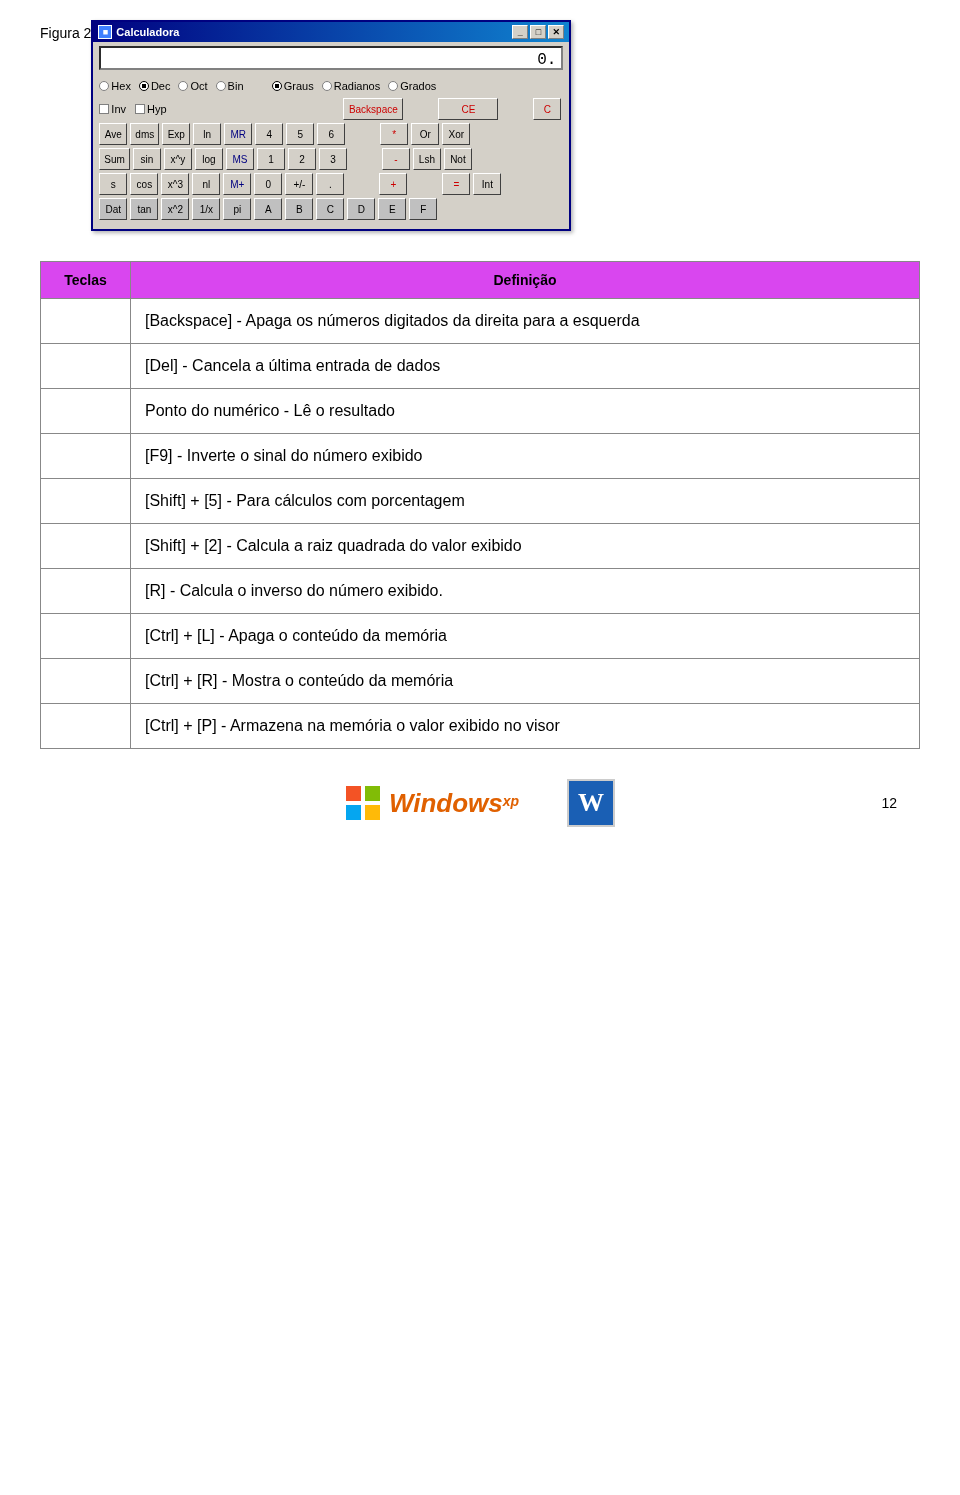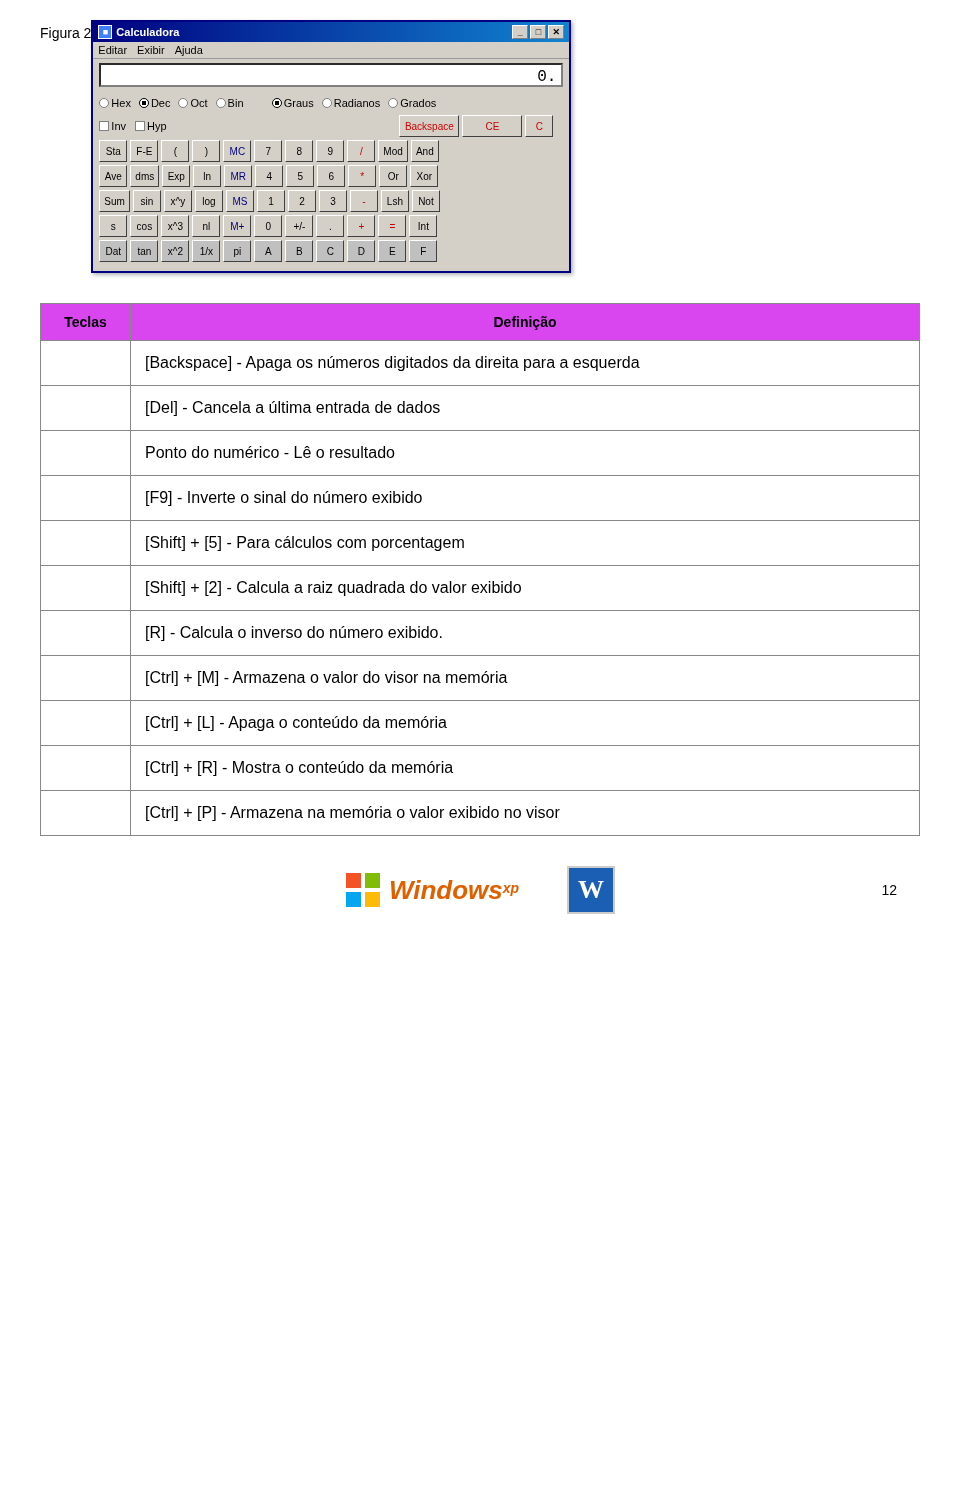--- a/index.html
+++ b/index.html
@@ -96,21 +96,21 @@
       background: #fff;
       border: 2px inset #808080;
       text-align: right;
       padding: 2px 5px;
       font-size: 16px;
       font-family: 'Courier New', monospace;
       height: 24px;
       line-height: 20px;
     }
     .calc-body {
-      padding: 4px 16px 6px 6px;
+      padding: 4px 8px 6px 6px;
     }
     
     .calc-radio-row {
       display: flex;
       align-items: center;
       gap: 8px;
       margin-bottom: 4px;
       font-size: 11px;
       background: #d4d0c8;
       padding: 2px 0;
@@ -155,21 +155,21 @@
       border-left-color: #fff;
       border-bottom-color: #404040;
       border-right-color: #404040;
       font-size: 10px;
       cursor: pointer;
       display: flex;
       align-items: center;
       justify-content: center;
       padding: 0 4px;
     }
-    .cbtn.red { color: #cc0000; }
+    .cbtn.red { color: #cc0000; margin-left: 32px; }
     .cbtn.blue { color: #000080; }
     .cbtn.gray { background: #c0c0c0; }
     .cbtn.wide { min-width: 60px; }
     .cbtn-spacer { min-width: 28px; height: 22px; background: #d4d0c8; }
 
     
     .reference-table {
       width: 100%;
       border-collapse: collapse;
       margin-bottom: 30px;
@@ -246,25 +246,20 @@
         <div class="calc-titlebar-icon">■</div>
         <span>Calculadora</span>
       </div>
       <div class="calc-titlebar-buttons">
         <div class="calc-tb-btn">_</div>
         <div class="calc-tb-btn">□</div>
         <div class="calc-tb-btn">✕</div>
       </div>
     </div>
 
-    <div class="calc-menubar">
-      <span>Editar</span>
-      <span>Exibir</span>
-      <span>Ajuda</span>
-    </div>
 
     <div class="calc-display-area">
       <div class="calc-display">0.</div>
     </div>
 
     <div class="calc-body">
 
       <div class="calc-radio-row">
         <div class="radio-item">
           <span class="radio-circle"></span>
@@ -308,33 +303,20 @@
           <span>Hyp</span>
         </div>
         <div class="cbtn-spacer"></div>
         <div class="cbtn-spacer"></div>
         <div style="flex:1"></div>
         <div class="cbtn red wide">Backspace</div>
         <div class="cbtn red wide">CE</div>
         <div class="cbtn red">C</div>
       </div>
 
-      <div class="calc-btn-row">
-        <div class="cbtn">Sta</div>
-        <div class="cbtn">F-E</div>
-        <div class="cbtn">(</div>
-        <div class="cbtn">)</div>
-        <div class="cbtn blue">MC</div>
-        <div class="cbtn">7</div>
-        <div class="cbtn">8</div>
-        <div class="cbtn">9</div>
-        <div class="cbtn red">/</div>
-        <div class="cbtn">Mod</div>
-        <div class="cbtn">And</div>
-      </div>
 
       <div class="calc-btn-row">
         <div class="cbtn">Ave</div>
         <div class="cbtn">dms</div>
         <div class="cbtn">Exp</div>
         <div class="cbtn">ln</div>
         <div class="cbtn blue">MR</div>
         <div class="cbtn">4</div>
         <div class="cbtn">5</div>
         <div class="cbtn">6</div>
@@ -419,24 +401,20 @@
       <tr>
         <td></td>
         <td>[Shift] + [2] - Calcula a raiz quadrada do valor exibido</td>
       </tr>
       <tr>
         <td></td>
         <td>[R] - Calcula o inverso do número exibido.</td>
       </tr>
       <tr>
         <td></td>
-        <td>[Ctrl] + [M] - Armazena o valor do visor na memória</td>
-      </tr>
-      <tr>
-        <td></td>
         <td>[Ctrl] + [L] - Apaga o conteúdo da memória</td>
       </tr>
       <tr>
         <td></td>
         <td>[Ctrl] + [R] - Mostra o conteúdo da memória</td>
       </tr>
       <tr>
         <td></td>
         <td>[Ctrl] + [P] - Armazena na memória o valor exibido no visor</td>
       </tr>

